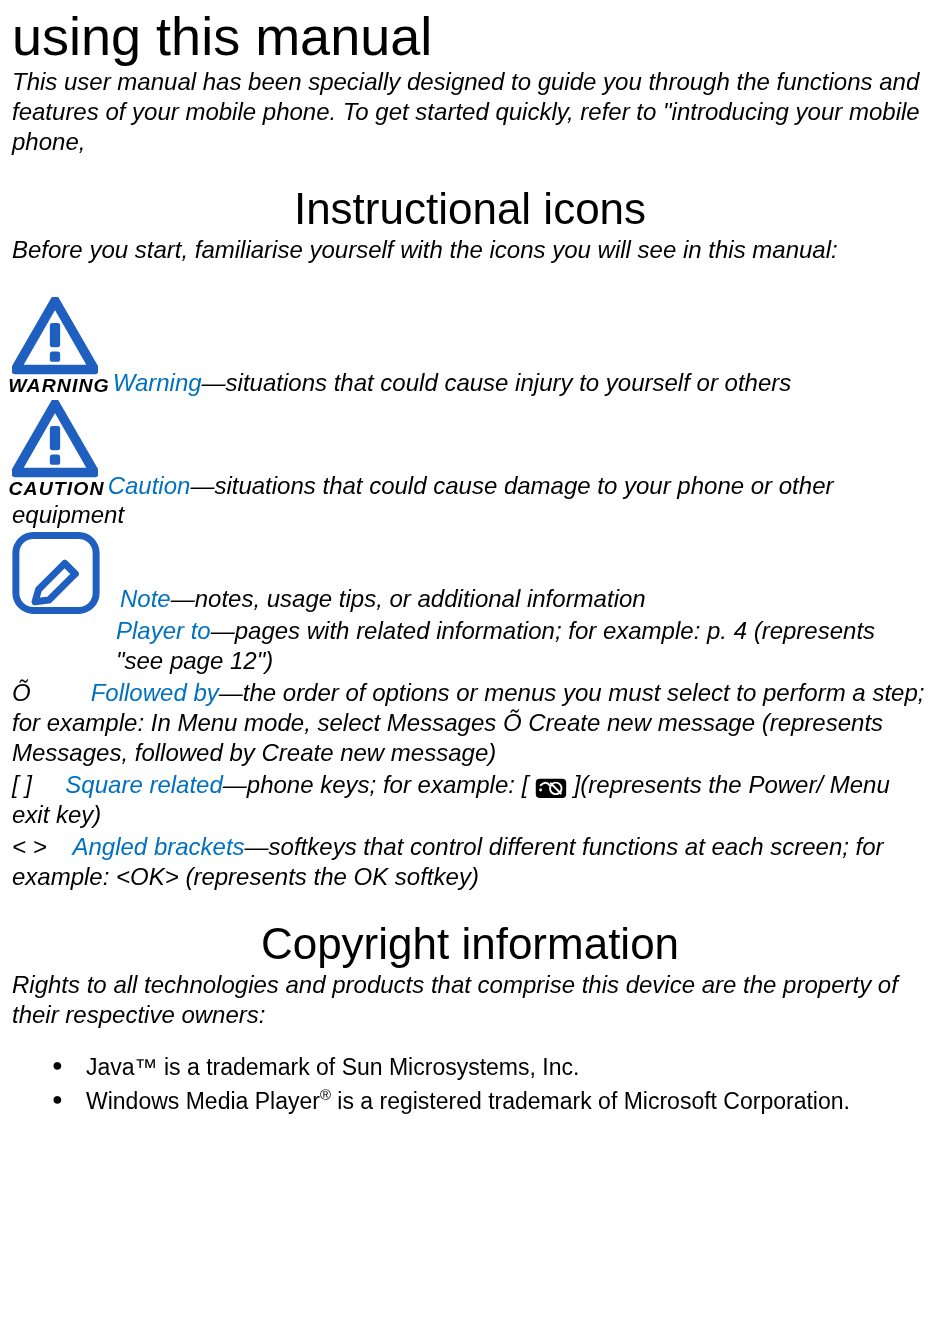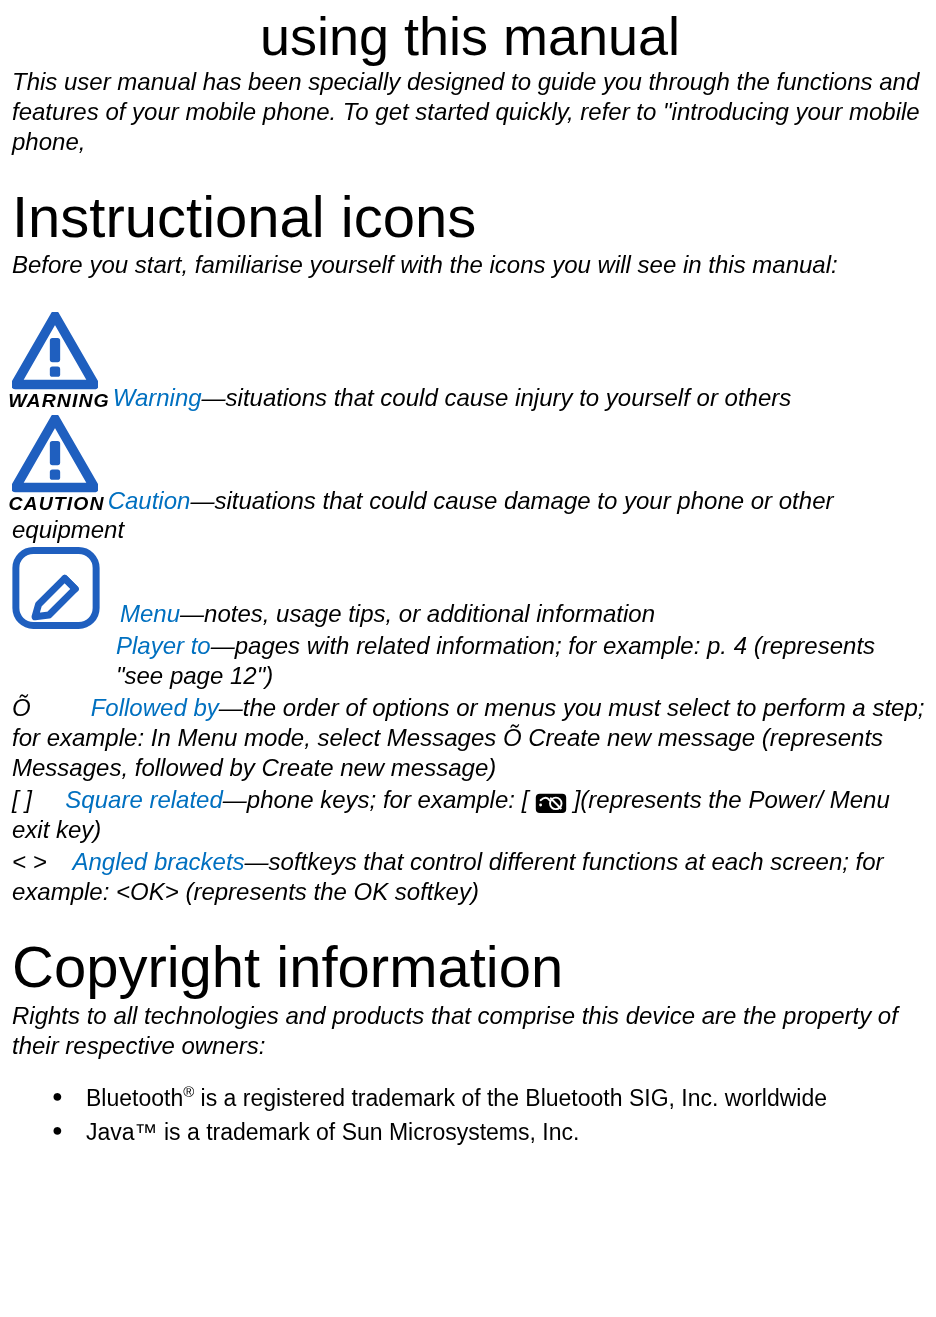--- a/index.html
+++ b/index.html
@@ -9,27 +9,27 @@
       color: #000;
       width: 936px;
       box-sizing: border-box;
       line-height: 1.25;
     }
     h1 {
       font-size: 54px;
       font-weight: normal;
       margin: 0 0 2px 0;
       line-height: 1.05;
-      text-align: center;
     }
     h2 {
-      font-size: 58px;
+      font-size: 44px;
       font-weight: normal;
       margin: 28px 0 0 0;
       line-height: 1.1;
+      text-align: center;
     }
     p {
       font-size: 24px;
       margin: 2px 0;
       font-style: italic;
     }
     .blue {
       color: #0070c0;
     }
     .icon-block {
@@ -132,21 +132,21 @@
 </p>
 
 <p>
   <span class="note-icon icon-block">
     <svg viewBox="0 0 100 94" width="88" height="82">
       <rect x="4" y="4" width="92" height="86" rx="20" fill="none" stroke="#1f5fbf" stroke-width="8"></rect>
       <path d="M30 66 L60 36 L72 48 L42 78 L26 80 Z" fill="none" stroke="#1f5fbf" stroke-width="8" stroke-linejoin="round" stroke-linecap="round"></path>
       <line x1="60" y1="36" x2="72" y2="48" stroke="#1f5fbf" stroke-width="8" stroke-linecap="round"></line>
     </svg>
   </span>
-  &nbsp;&nbsp;<span class="blue">Menu</span><span>—notes, usage tips, or additional information</span>
+  &nbsp;&nbsp;<span class="blue">Note</span><span>—notes, usage tips, or additional information</span>
 </p>
 
 <p style="padding-left: 104px; text-indent: -104px;">
   <span style="display:inline-block; width:104px;"></span><span class="blue">Player to</span><span>—pages with related information; for example:   p. 4 (represents "see page 12")</span>
 </p>
 
 <p>
   <span>Õ</span>&nbsp;&nbsp;&nbsp;&nbsp;&nbsp;&nbsp;&nbsp;&nbsp;
   <span class="blue">Followed by</span><span>—the order of options or menus you must select to perform a step; for example: In Menu mode, select Messages Õ Create new message (represents Messages, followed by Create new message)</span>
 </p>
@@ -167,18 +167,18 @@
   <span class="blue">Angled brackets</span><span>—softkeys that control different functions at each screen; for example: &lt;OK&gt; (represents the OK softkey)</span>
 </p>
 
 <h2>Copyright information</h2>
 <p>Rights to all technologies and products that comprise this device are the property of their respective owners:</p>
 
 <div class="spacer-sm"></div>
 
 <ul class="bullet-list">
   <li>
-    <span>Bluetooth</span><span class="sup">®</span><span> is a registered trademark of the Bluetooth SIG, Inc. worldwide</span>
+    <span>Java™ is a trademark of Sun Microsystems, Inc.</span><span class="sup"></span><span></span>
   </li>
   <li>
-    <span>Java™ is a trademark of Sun Microsystems, Inc.</span><span class="sup"></span><span></span>
+    <span>Windows Media Player</span><span class="sup">®</span><span> is a registered trademark of Microsoft Corporation.</span>
   </li>
 </ul>
 
 </body></html>

